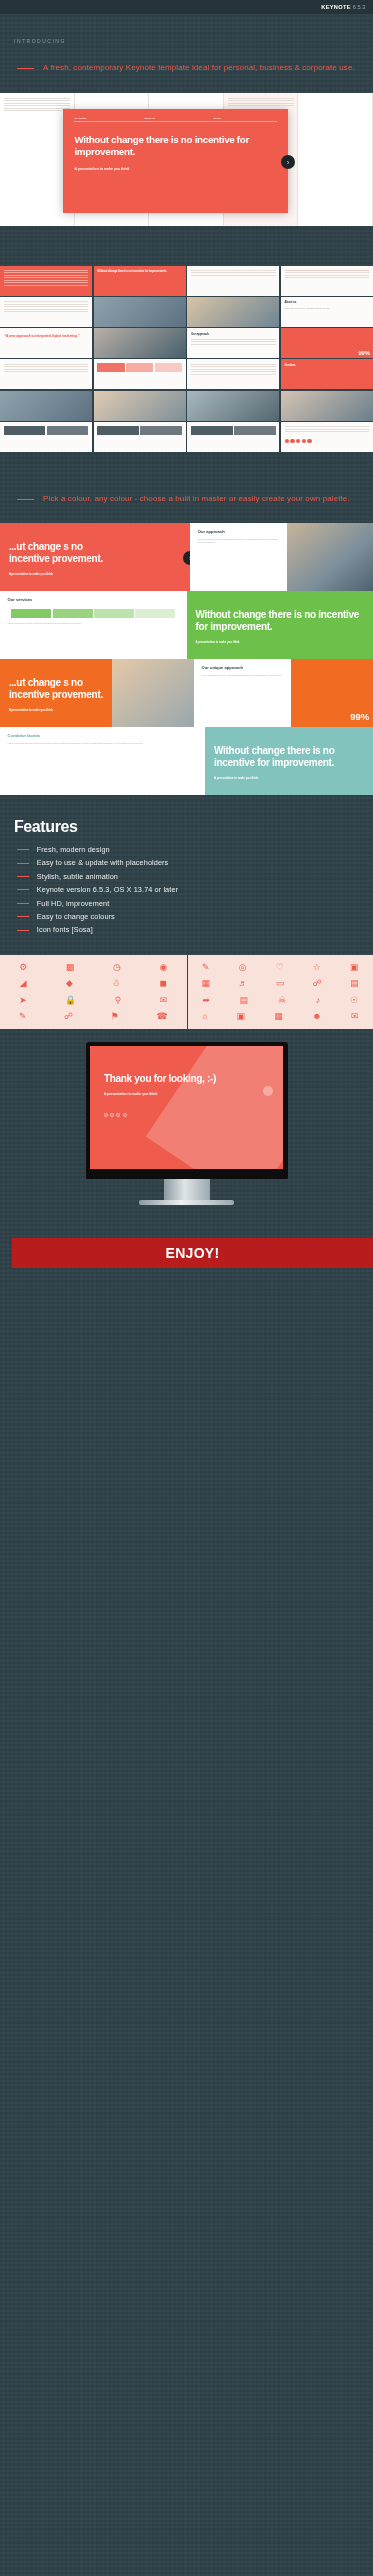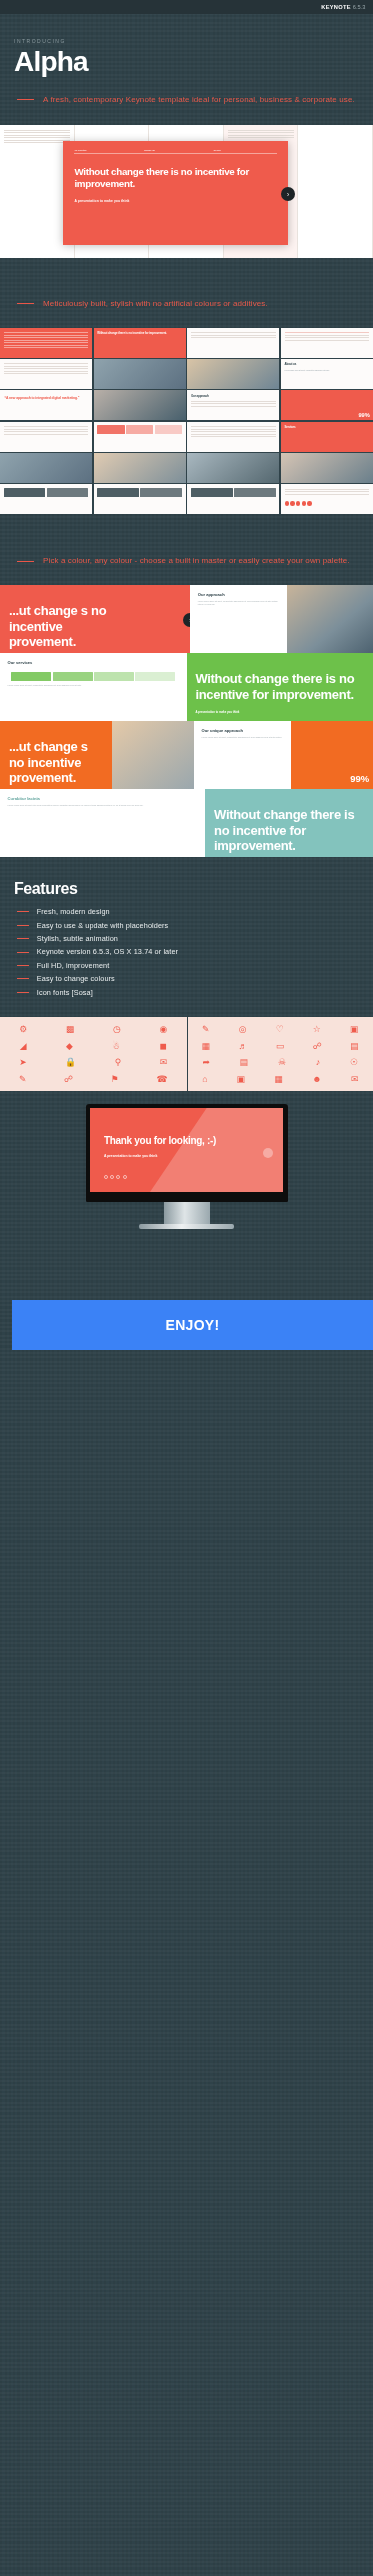--- a/index.html
+++ b/index.html
@@ -58,21 +58,21 @@
   .cell.redc .lines i { background:rgba(255,255,255,.45); }
   .ph { display:flex; gap:1.3px; padding:3.8px; }
   .ph b { flex:1; height:8.9px; background:#ef5b4c; display:block; border-radius:0.6px; opacity:.85; }
   .dots { display:flex; gap:1.3px; padding:3.8px; flex-wrap:wrap; }
   .dots u { width:4.4px; height:4.4px; border-radius:50%; background:#ef5b4c; display:block; }
 
   
   .band { display:flex; height:68px; }
   .band > div { overflow:hidden; position:relative; }
   .panel-q { padding:7.6px 8.9px; }
-  .panel-q .qt { font-size:13px; font-weight:bold; line-height:1.2; letter-spacing:-0.3px; color:#fff; margin-top:10px; }
+  .panel-q .qt { font-size:10px; font-weight:bold; line-height:1.2; letter-spacing:-0.3px; color:#fff; margin-top:10px; }
   .panel-q .sub { font-size:2.8px; font-weight:bold; margin-top:7.6px; color:#fff; }
   .panel-w { background:#fff; padding:6.3px 7.6px; }
   .panel-w h4 { font-size:4.1px; font-weight:bold; color:#2f4249; margin-bottom:3.2px; }
   .panel-w p { font-size:2px; line-height:1.6; color:#a7b0b4; }
   .photo { background:linear-gradient(140deg,#c8b49a,#7c8f9a 60%,#4d6270); }
   .photo2 { background:linear-gradient(140deg,#e4c9a8,#9aa7ad); }
 
   
   .feat-list { margin-top:8.9px; }
   .feat-row { display:flex; align-items:baseline; margin-bottom:4.4px; }
@@ -83,48 +83,47 @@
   .iconsheet { display:grid; grid-template-columns:repeat(2,1fr); }
   .iconhalf { background:#f8e2da; padding:3.8px 0; }
   .iconhalf + .iconhalf { border-left:1.3px solid #2f4249; }
   .irow { display:flex; justify-content:space-around; align-items:center; height:16.5px; }
   .irow span { font-size:8.9px; color:#ef5b4c; line-height:1; }
 
   
   .imac-stage { height:209px; display:flex; flex-direction:column; align-items:center; justify-content:flex-start; padding-top:12.7px;}
   .imac { width:202px; }
   .imac .bezel { background:#0d0d0d; padding:4.4px 4.4px 10px; border-radius:3.2px 3.2px 1.3px 1.3px; }
-  .imac .screen { position:relative; height:84px; background:#ef5b4c; overflow:hidden; }
+  .imac .screen { position:relative; height:123px; background:#ef5b4c; overflow:hidden; }
   .imac .screen:after { content:""; position:absolute; right:-25px; top:-25px; width:127px; height:165px;
                         background:rgba(255,255,255,.22); transform:rotate(34deg); }
   .imac .screen .tt { position:relative; z-index:2; font-size:10px; font-weight:bold; line-height:1.15;
                       letter-spacing:-0.3px; padding:26.6px 0 0 14px; color:#fff; }
   .imac .screen .sub { position:relative; z-index:2; font-size:3.4px; font-weight:bold; padding:8.2px 0 0 14px; color:#fff; }
   .imac .screen .soc { position:relative; z-index:2; display:flex; gap:2.5px; padding:16.5px 0 0 14px; }
   .imac .screen .soc b { width:3.8px; height:3.8px; border-radius:50%; border:0.4px solid rgba(255,255,255,.6); display:block;}
   .imac .screen .dot { position:absolute; right:10px; top:40px; width:10px; height:10px; border-radius:50%;
                        background:rgba(255,255,255,.35); z-index:3; }
   .imac .neck { width:46px; height:21.5px; margin:0 auto; background:linear-gradient(90deg,#8b9aa0,#dfe5e7 45%,#9aa8ae); }
   .imac .foot { width:95px; height:5px; margin:0 auto; border-radius:1.9px;
                 background:linear-gradient(90deg,#8b9aa0,#eef1f2 45%,#9aa8ae); }
 
-  .enjoy { height:50px; background:#3b82f6; display:flex; align-items:center; justify-content:center;margin-left:12px; }
+  .enjoy { height:30px; background:#b91c1c; display:flex; align-items:center; justify-content:center;margin-left:12px; }
   .enjoy span { font-size:14px; font-weight:bold; letter-spacing:0.3px; color:#fff; }
 </style>
 </head>
 <body>
 
 <div class="topbar">
   <span class="kn">KEYNOTE</span>
   <span class="ver">6.5.3</span>
 </div>
 
 <div class="dark pad" style="padding-top:24px; padding-bottom:19px;">
   <div class="eyebrow">INTRODUCING</div>
-  <h1 class="big">Alpha</h1>
   <div class="lead">
     <span class="rule"></span>
     <span class="txt">A fresh, contemporary Keynote template ideal for personal, business &amp; corporate use.</span>
   </div>
 </div>
 
 <div class="hero-wrap">
   <div class="hero-strip">
     <div class="mini">
       <div class="lines">
@@ -154,24 +153,20 @@
       <span>Company ABC</span>
       <span>July 2015</span>
     </div>
     <div class="qt">Without change there is no incentive for improvement.</div>
     <div class="sub">A presentation to make you think</div>
     <div class="arrow-btn">›</div>
   </div>
 </div>
 
 <div class="dark pad" style="padding-top:21.5px; padding-bottom:17.7px;">
-  <div class="lead">
-    <span class="rule"></span>
-    <span class="txt">Meticulously built, stylish with no artificial colours or additives.</span>
-  </div>
 </div>
 
 <div class="grid">
   <div class="cell redc">
       <div class="lines">
         <i></i>
         <i></i>
         <i></i>
         <i></i>
         <i></i>

